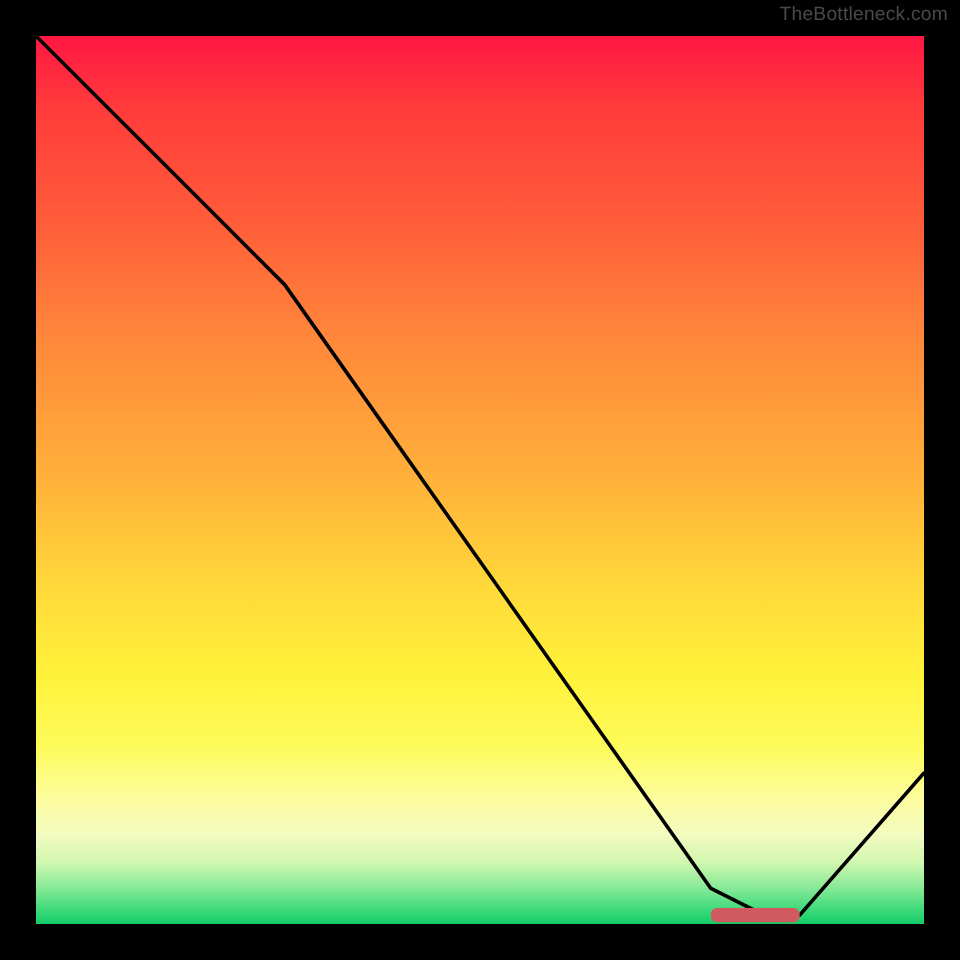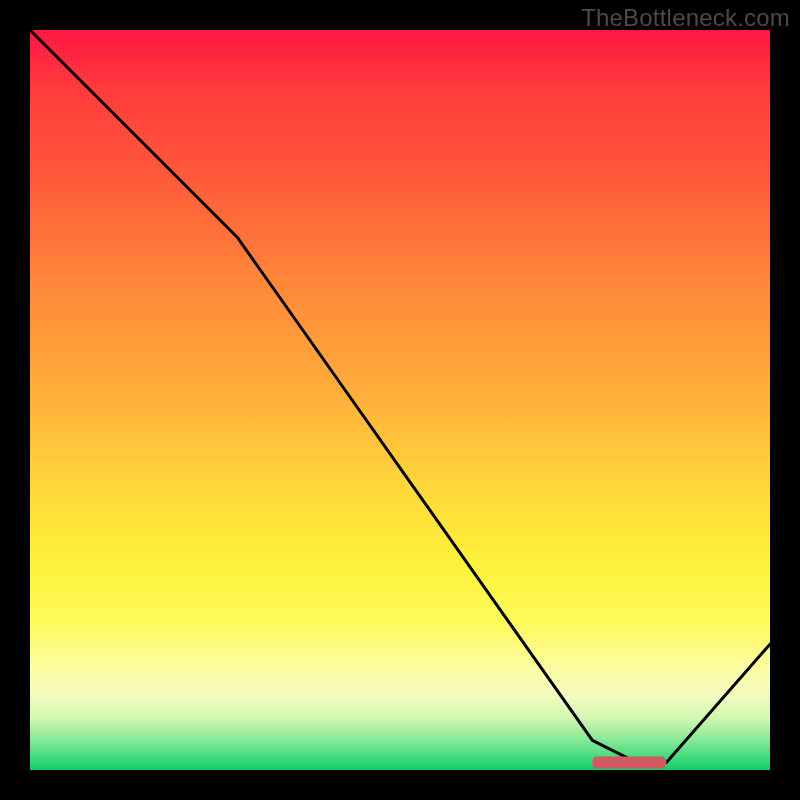--- a/index.html
+++ b/index.html
@@ -41,21 +41,21 @@
       #84e996 96%,
       #2ed573 99%,
       #14c96a 100%
     );
   }
   .watermark {
     position: absolute;
     top: 4px;
     right: 10px;
     color: #4a4a4a;
-    font-size: 24px;
+    font-size: 16px;
     font-weight: 500;
     letter-spacing: 0.2px;
   }
   svg.overlay {
     position: absolute;
     left: 0;
     top: 0;
     width: 740px;
     height: 740px;
   }

